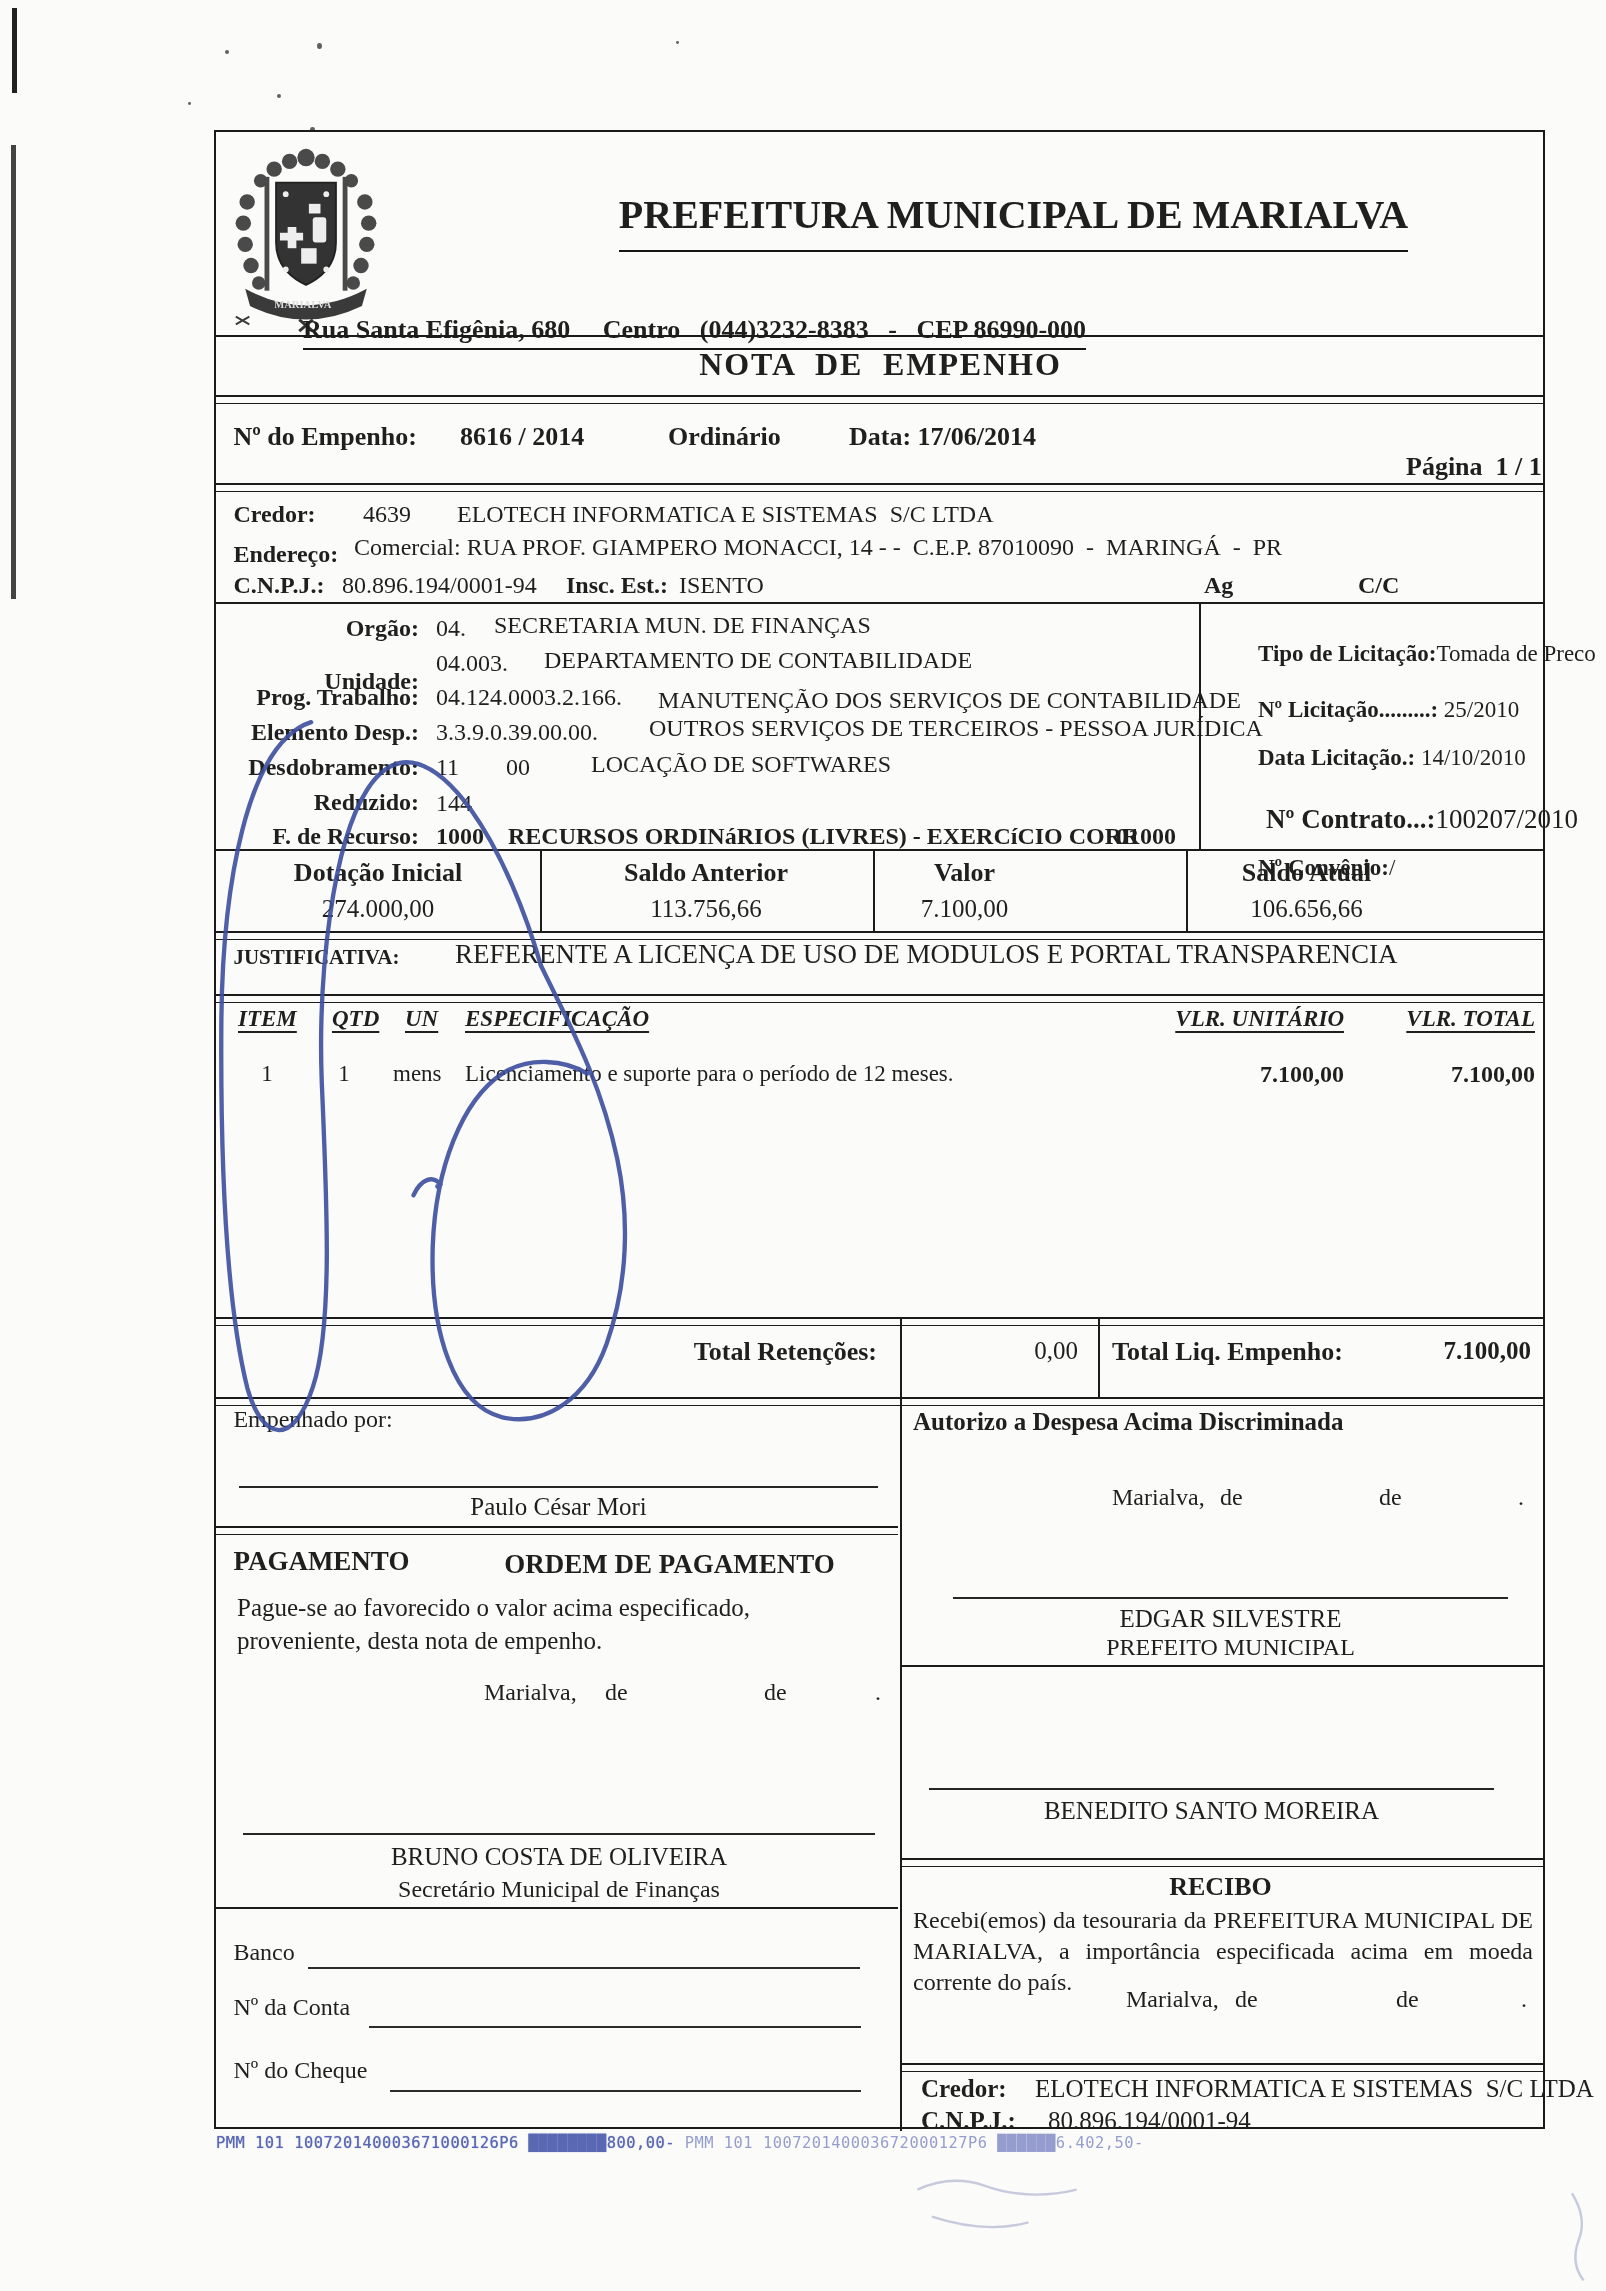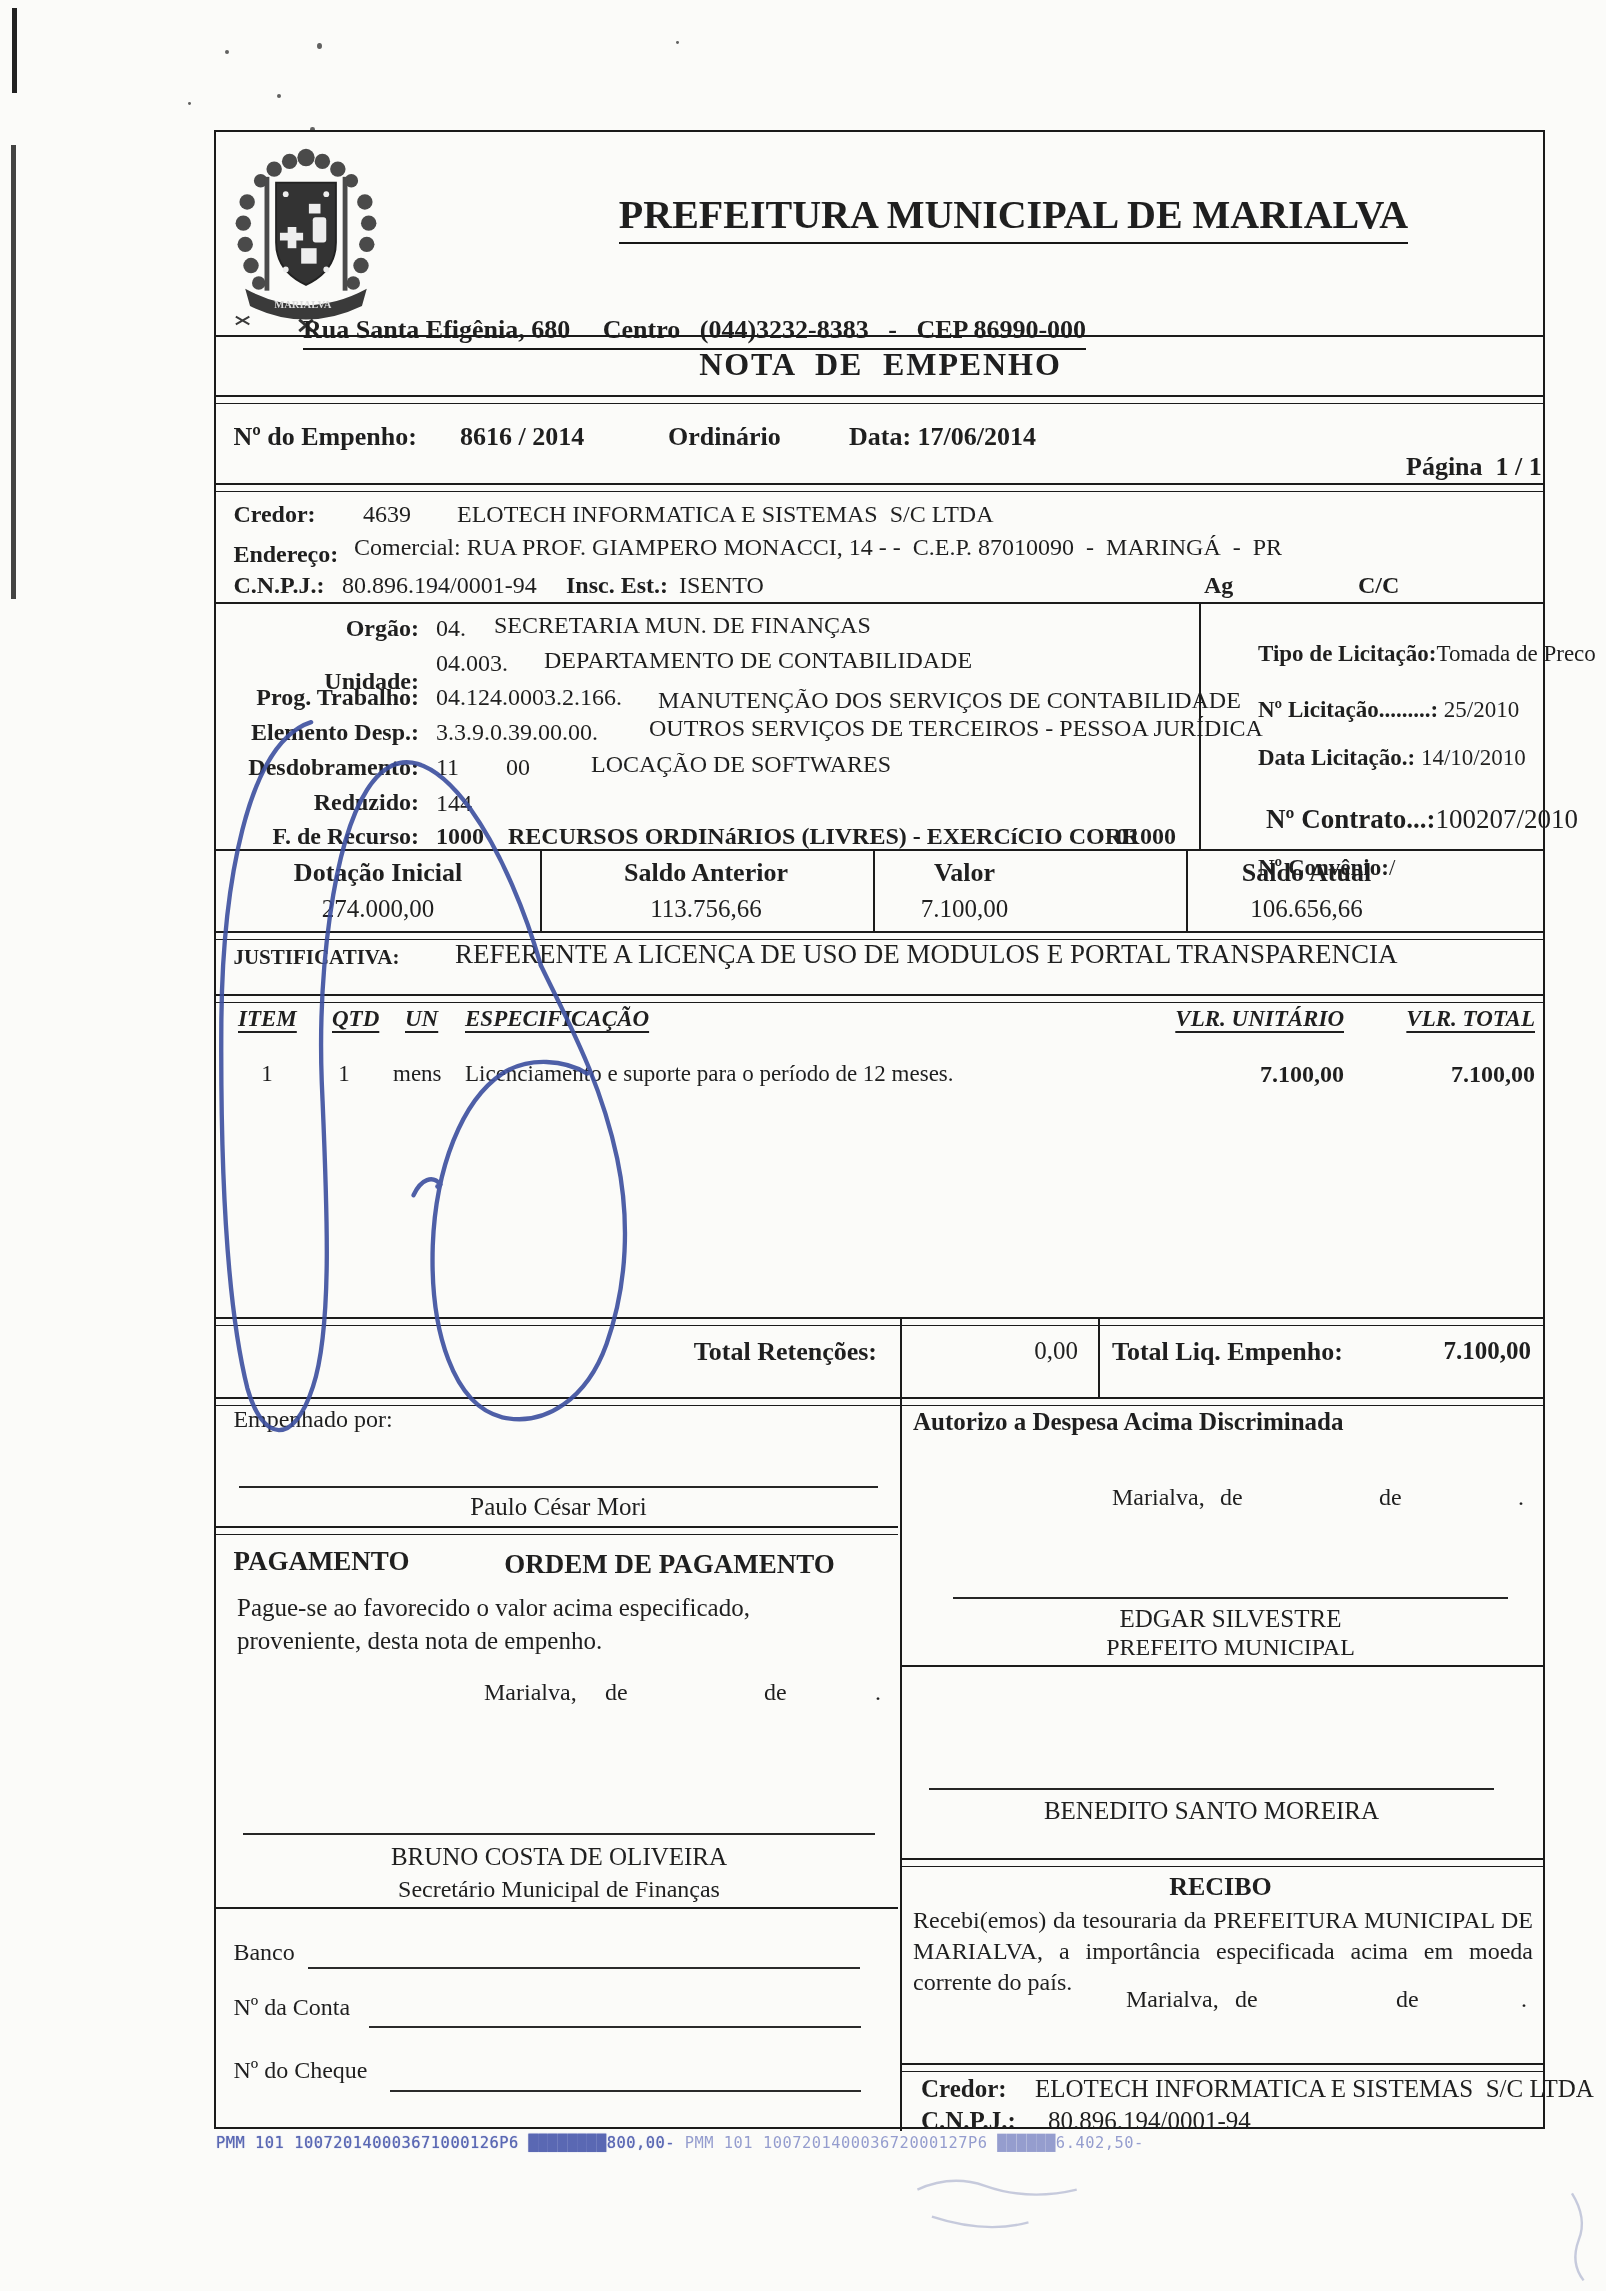--- a/index.html
+++ b/index.html
@@ -81,21 +81,21 @@
           <circle cx="106" cy="130" r="3"></circle>
       </g>
       <path d="M22 150 q63 34 126 0 l-5 18 q-58 28 -116 0 Z" fill="#3a3a3a"></path>
       <g fill="#ddd" font-family="Liberation Serif,serif" font-size="11" font-weight="bold">
         <text x="52" y="170">MARIALVA</text>
       </g>
       <path d="M78 182 l14 12 m0 -12 l-14 12" stroke="#333" stroke-width="3" fill="none"></path>
     </svg>
 
     <div class="t b" style="left:280px;top:13.5px;width:975px;font-size:40px;text-align:center;">
-      <span class="ul" style="display:inline-block;padding-bottom:4px;">PREFEITURA MUNICIPAL DE MARIALVA</span>
+      <span class="ul" style="display:inline-block;padding-bottom:12px;">PREFEITURA MUNICIPAL DE MARIALVA</span>
     </div>
     <div class="t b" style="left:48px;top:153px;font-size:26px;">
       <span class="ul" style="display:inline-block;padding-bottom:2.9px;">Rua Santa Efigênia, 680     Centro   (044)3232-8383   -   CEP 86990-000</span>
     </div>
 
     <div class="ssep" style="top:203px;"></div>
     <div class="t b ctr" style="left:0;top:214px;width:1329px;font-size:32px;letter-spacing:1.9px;">NOTA  DE  EMPENHO</div>
     <div class="dsep" style="top:263px;"></div>
 
     <div class="t b" style="left:17.4px;top:290px;font-size:26px;">Nº do Empenho:</div>

